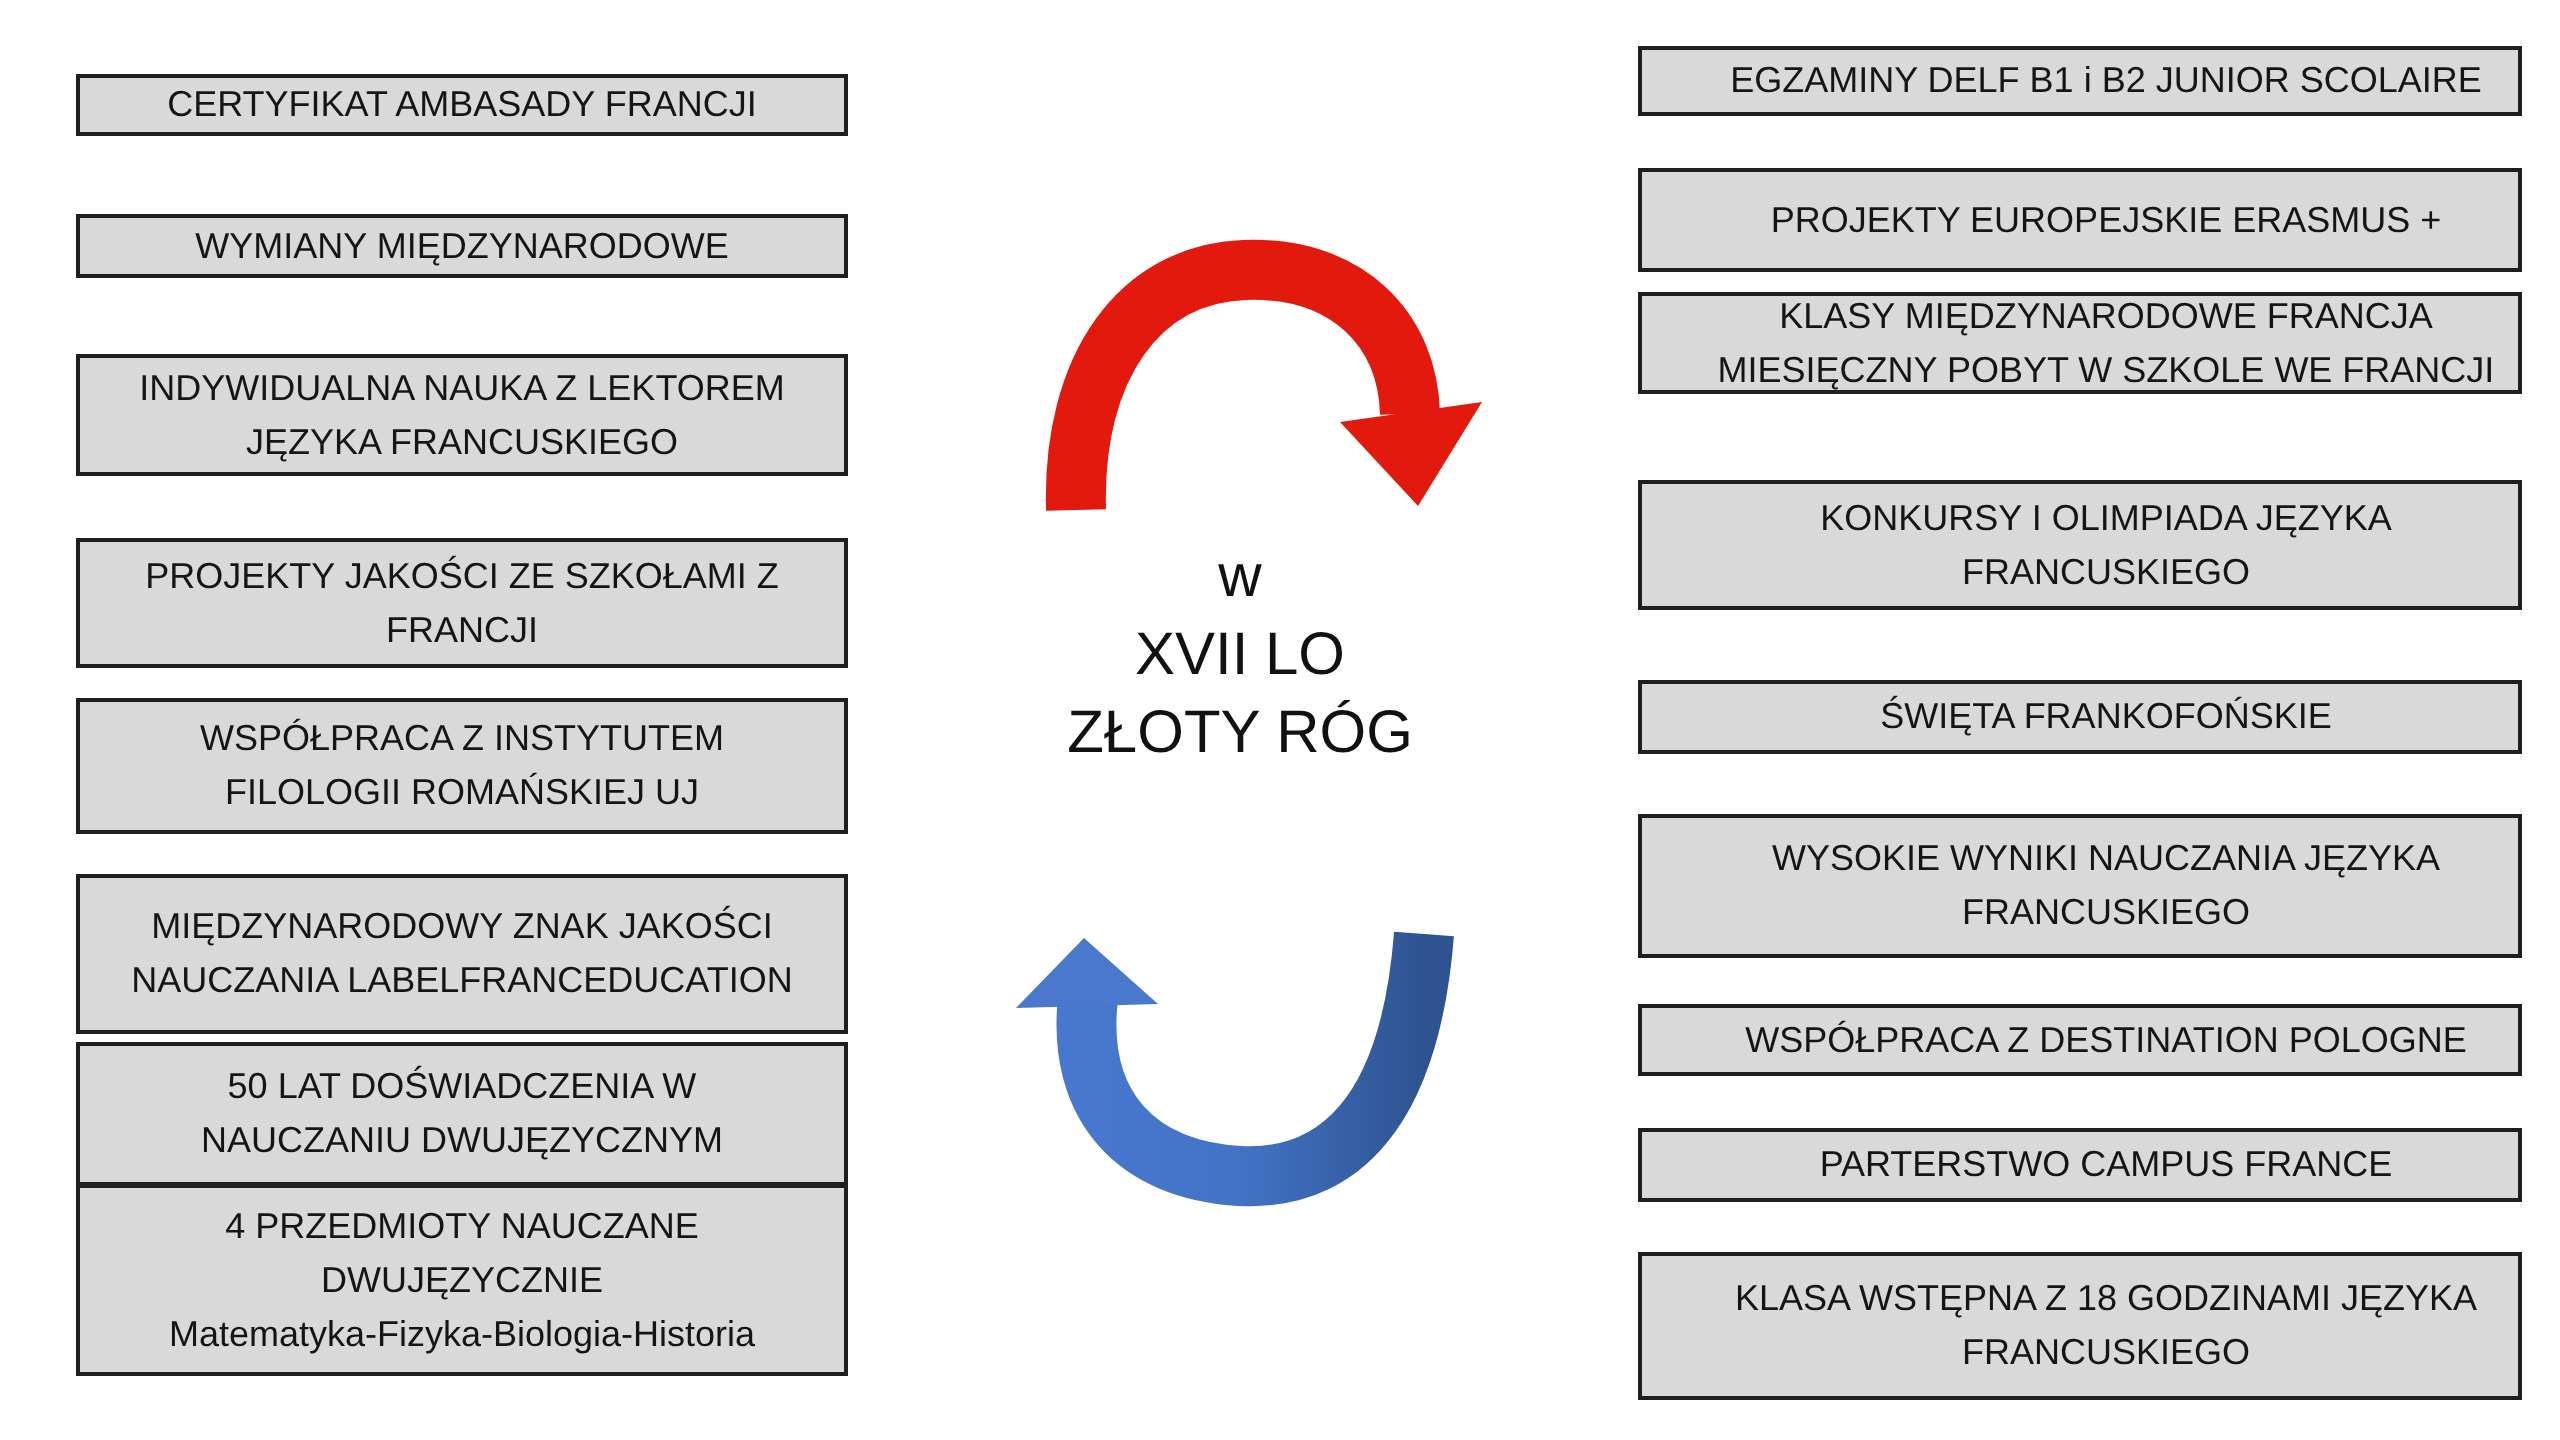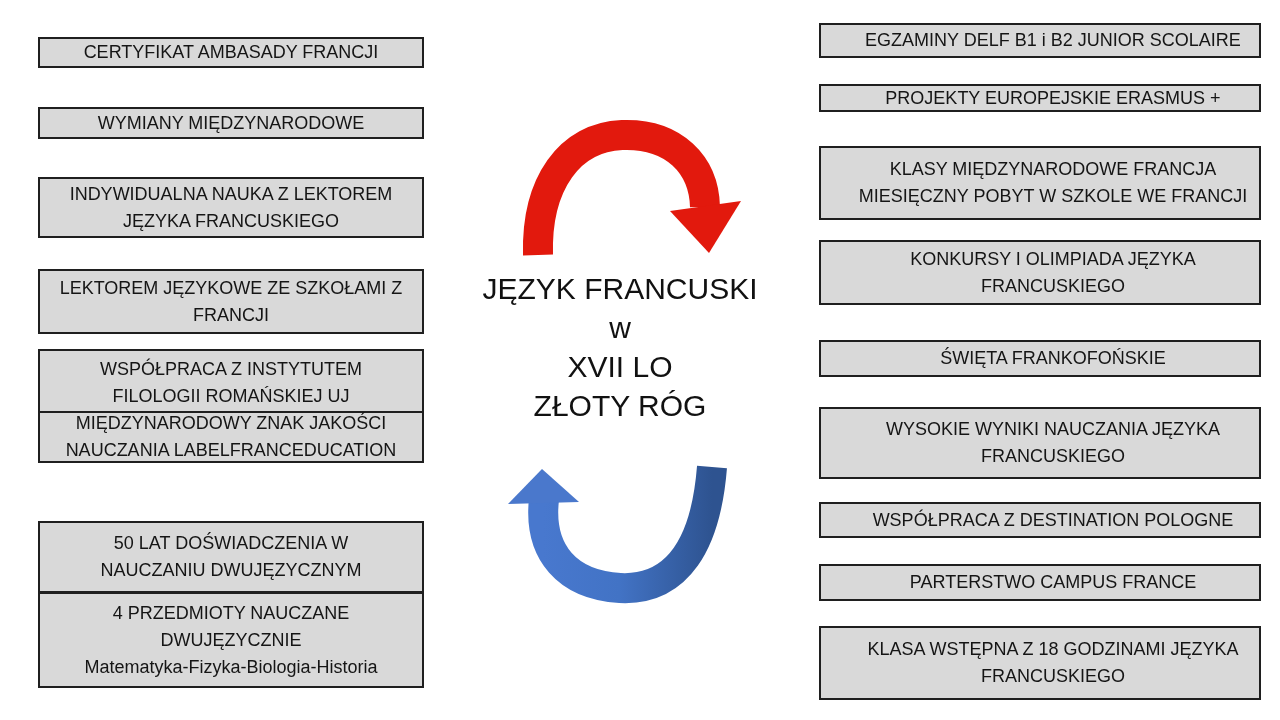--- a/index.html
+++ b/index.html
@@ -40,48 +40,48 @@
     <span>CERTYFIKAT AMBASADY FRANCJI</span>
   </div>
 <div class="box left-col" style="top:107px;height:32px">
     <span>WYMIANY MIĘDZYNARODOWE</span>
   </div>
 <div class="box left-col" style="top:177px;height:61px">
     <span>INDYWIDUALNA NAUKA Z LEKTOREM
 JĘZYKA FRANCUSKIEGO</span>
   </div>
 <div class="box left-col" style="top:269px;height:65px">
-    <span>LEKTOREM JĘZYKOWE ZE SZKOŁAMI Z
+    <span>PROJEKTY JAKOŚCI ZE SZKOŁAMI Z
 FRANCJI</span>
   </div>
 <div class="box left-col" style="top:349px;height:68px">
     <span>WSPÓŁPRACA Z INSTYTUTEM
 FILOLOGII ROMAŃSKIEJ UJ</span>
   </div>
-<div class="box left-col" style="top:411px;height:52px">
+<div class="box left-col" style="top:437px;height:80px">
     <span>MIĘDZYNARODOWY ZNAK JAKOŚCI
 NAUCZANIA LABELFRANCEDUCATION</span>
   </div>
 <div class="box left-col" style="top:521px;height:72px">
     <span>50 LAT DOŚWIADCZENIA W
 NAUCZANIU DWUJĘZYCZNYM</span>
   </div>
 <div class="box left-col" style="top:592px;height:96px">
     <span>4 PRZEDMIOTY NAUCZANE
 DWUJĘZYCZNIE
 Matematyka-Fizyka-Biologia-Historia</span>
   </div>
 
 <div class="box right-col" style="top:23px;height:35px">
     <span>EGZAMINY DELF B1 i B2 JUNIOR SCOLAIRE</span>
   </div>
-<div class="box right-col" style="top:84px;height:28px">
+<div class="box right-col" style="top:84px;height:52px">
     <span>PROJEKTY EUROPEJSKIE ERASMUS +</span>
   </div>
-<div class="box right-col" style="top:146px;height:74px">
+<div class="box right-col" style="top:146px;height:51px">
     <span>KLASY MIĘDZYNARODOWE FRANCJA
 MIESIĘCZNY POBYT W SZKOLE WE FRANCJI</span>
   </div>
 <div class="box right-col" style="top:240px;height:65px">
     <span>KONKURSY I OLIMPIADA JĘZYKA
 FRANCUSKIEGO</span>
   </div>
 <div class="box right-col" style="top:340px;height:37px">
     <span>ŚWIĘTA FRANKOFOŃSKIE</span>
   </div>
@@ -94,21 +94,20 @@
   </div>
 <div class="box right-col" style="top:564px;height:37px">
     <span>PARTERSTWO CAMPUS FRANCE</span>
   </div>
 <div class="box right-col" style="top:626px;height:74px">
     <span>KLASA WSTĘPNA Z 18 GODZINAMI JĘZYKA
 FRANCUSKIEGO</span>
   </div>
 
 <div class="center-title">
-  <div>JĘZYK FRANCUSKI</div>
   <div>w</div>
   <div>XVII LO</div>
   <div>ZŁOTY RÓG</div>
 </div>
 
 <svg class="arrow-svg red-arrow" viewBox="0 0 250 155" aria-hidden="true">
   <path d="M 38 152 C 36 80 70 34 122 32 C 174 30 204 62 205 104" fill="none" stroke="#e2190d" stroke-width="30" stroke-linecap="butt"></path>
   <polygon points="170,108 241,98 209,150" fill="#e2190d"></polygon>
 </svg>
 

